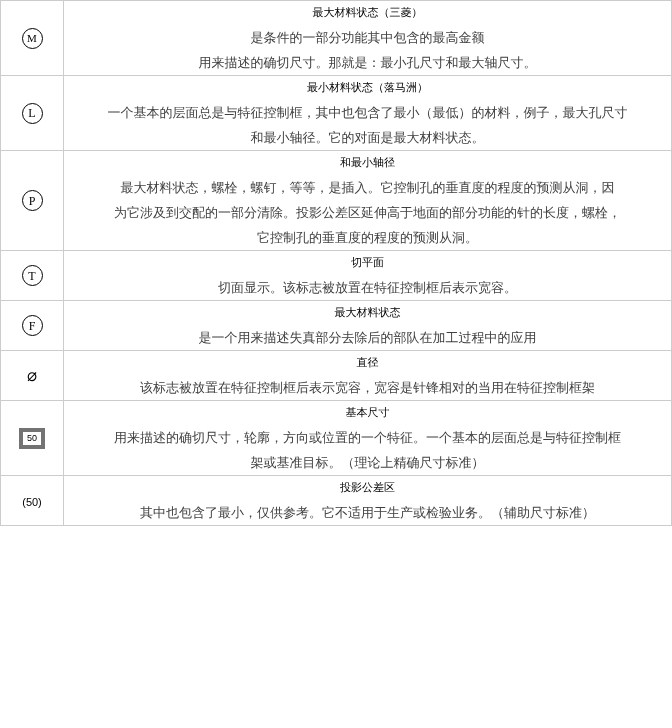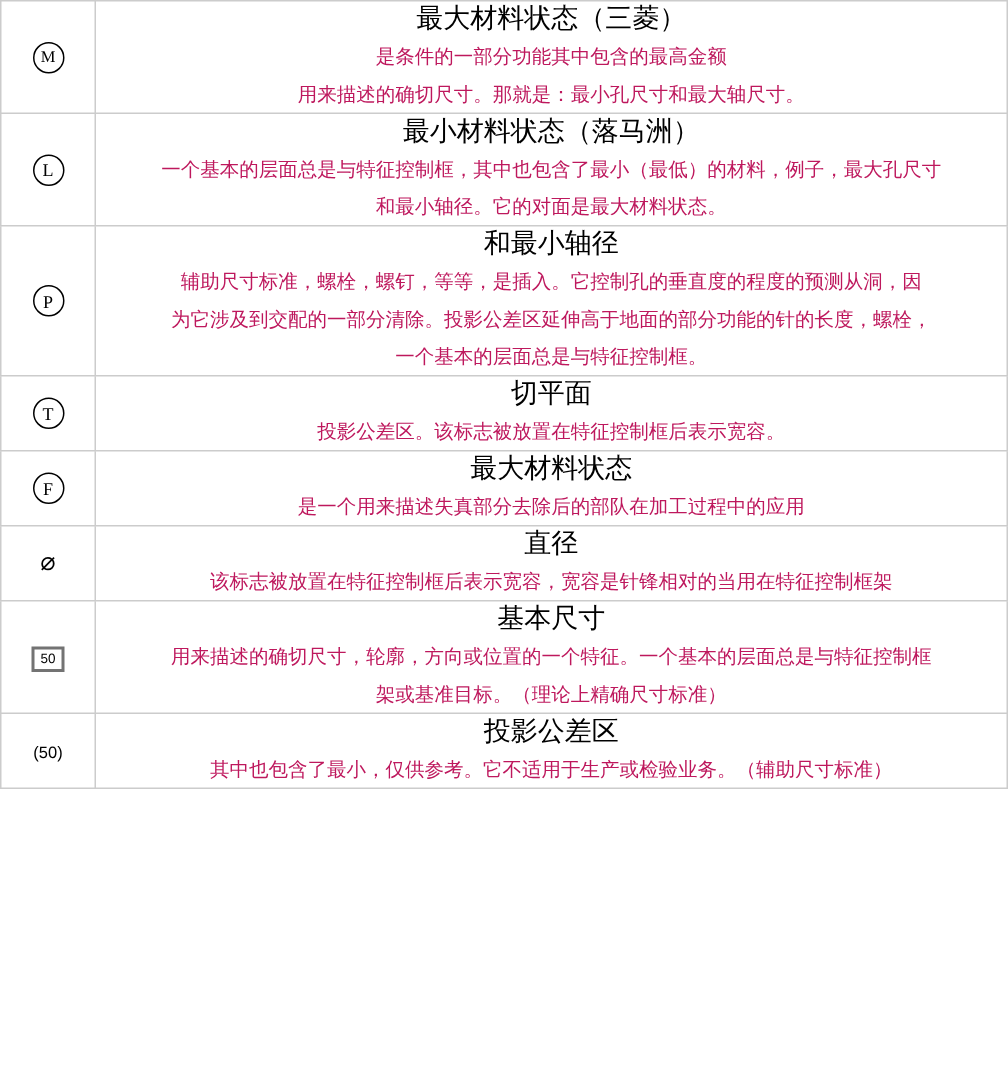--- a/index.html
+++ b/index.html
@@ -26,31 +26,31 @@
     width: 62px;
     text-align: center;
     vertical-align: middle;
     padding: 6px 2px;
   }
   td.body {
     padding: 9px 10px 11px 10px;
   }
   .title {
     text-align: center;
-    font-size: 18px;
+    font-size: 11px;
     line-height: 22px;
     margin: 0 0 2px 0;
     color: #000;
   }
   .desc {
     text-align: center;
     font-size: 13px;
     line-height: 25px;
     margin: 0;
-    color: #be185d;
+    color: #404040;
   }
   
   .glyph {
     display: inline-flex;
     align-items: center;
     justify-content: center;
     font-size: 15px;
     line-height: 1;
     color: #000;
   }
@@ -58,21 +58,21 @@
     width: 19px;
     height: 19px;
     border: 1px solid #000;
     border-radius: 50%;
     font-size: 12px;
     font-family: "Liberation Serif", "DejaVu Serif", serif;
   }
   .circle-sym.tight { font-size: 11px; }
   .box-sym {
     padding: 1px 4px;
-    border: 2px solid #737373;
+    border: 4px solid #737373;
     font-size: 9px;
     line-height: 11px;
     font-family: "Liberation Sans", sans-serif;
   }
   .plain-sym {
     font-size: 17px;
     font-family: "DejaVu Sans", sans-serif;
   }
   .paren-sym {
     font-size: 11px;
@@ -97,30 +97,30 @@
         <td class="body">
           <div class="title">最小材料状态（落马洲）</div>
           <div class="desc">一个基本的层面总是与特征控制框，其中也包含了最小（最低）的材料，例子，最大孔尺寸</div>
           <div class="desc">和最小轴径。它的对面是最大材料状态。</div>
         </td>
       </tr>
       <tr>
         <td class="sym"><span class="glyph circle-sym">P</span></td>
         <td class="body">
           <div class="title">和最小轴径</div>
-          <div class="desc">辅助尺寸标准，螺栓，螺钉，等等，是插入。它控制孔的垂直度的程度的预测从洞，因</div>
+          <div class="desc">最大材料状态，螺栓，螺钉，等等，是插入。它控制孔的垂直度的程度的预测从洞，因</div>
           <div class="desc">为它涉及到交配的一部分清除。投影公差区延伸高于地面的部分功能的针的长度，螺栓，</div>
-          <div class="desc">一个基本的层面总是与特征控制框。</div>
+          <div class="desc">它控制孔的垂直度的程度的预测从洞。</div>
         </td>
       </tr>
       <tr>
         <td class="sym"><span class="glyph circle-sym">T</span></td>
         <td class="body">
           <div class="title">切平面</div>
-          <div class="desc">投影公差区。该标志被放置在特征控制框后表示宽容。</div>
+          <div class="desc">切面显示。该标志被放置在特征控制框后表示宽容。</div>
         </td>
       </tr>
       <tr>
         <td class="sym"><span class="glyph circle-sym">F</span></td>
         <td class="body">
           <div class="title">最大材料状态</div>
           <div class="desc">是一个用来描述失真部分去除后的部队在加工过程中的应用</div>
         </td>
       </tr>
       <tr>

